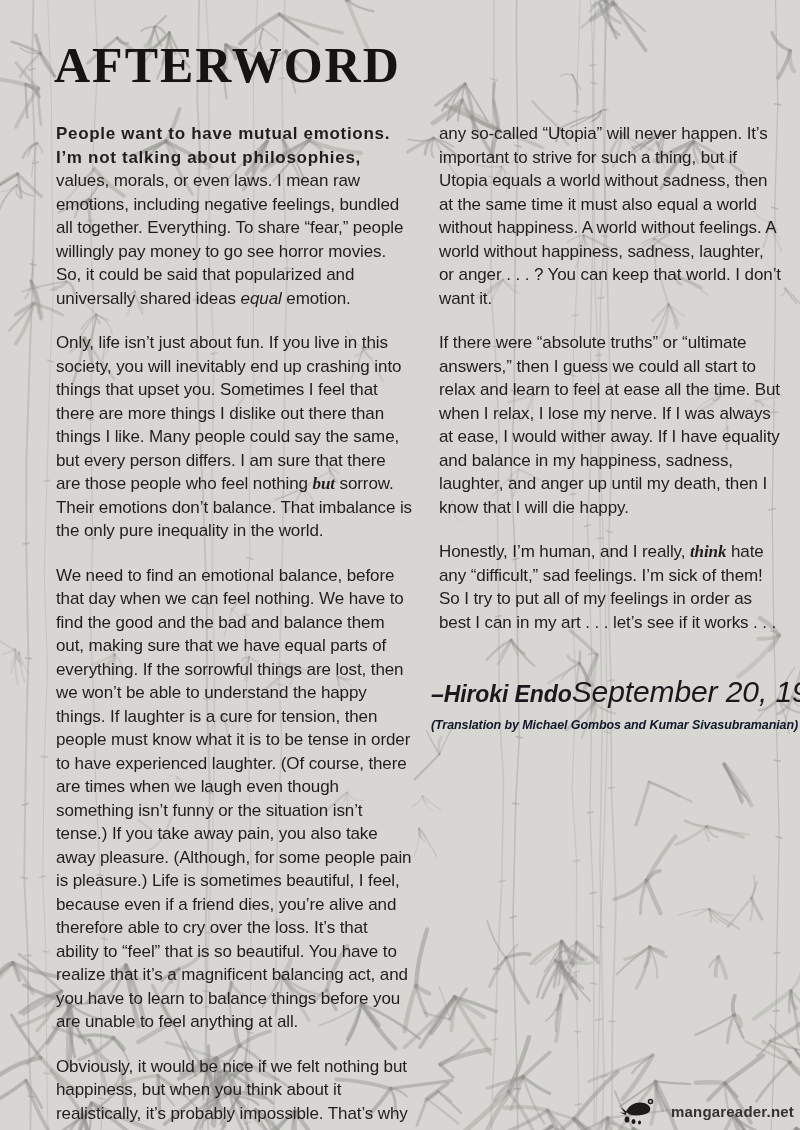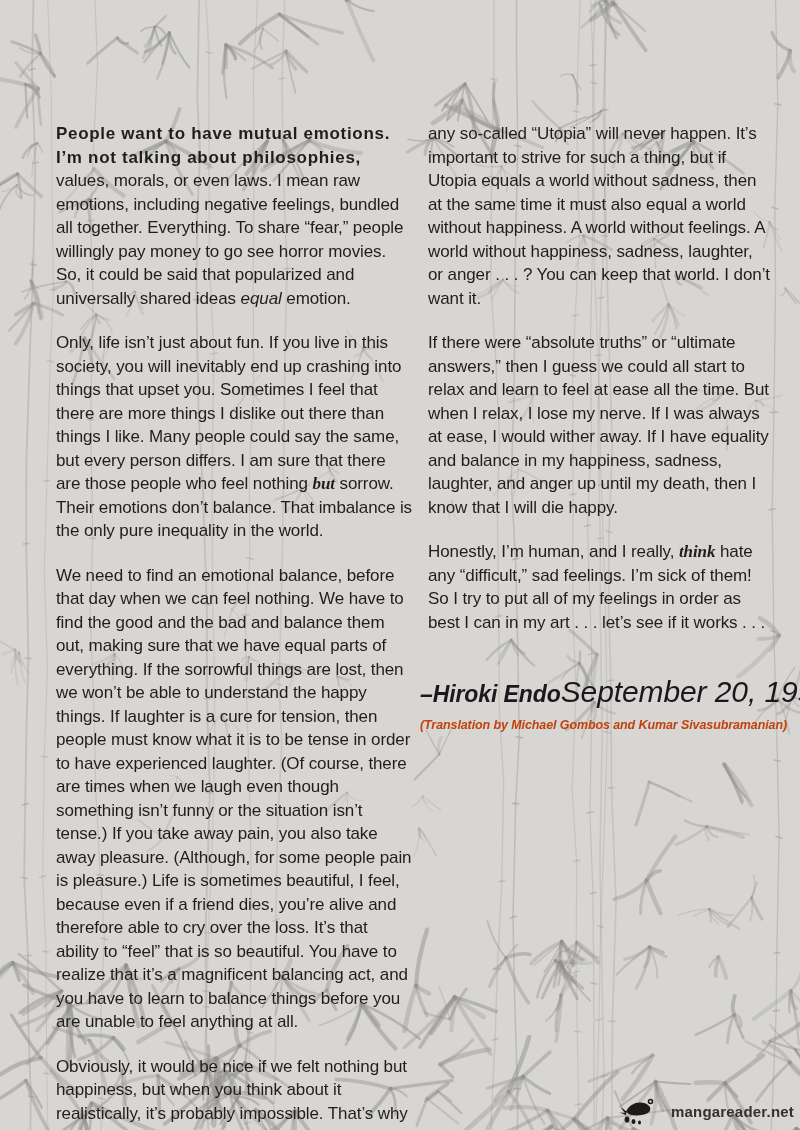--- a/index.html
+++ b/index.html
@@ -19,37 +19,37 @@
     font-weight:bold;font-size:50px;letter-spacing:2px;
     color:#161412;
   }
 
   .col{
     position:absolute;top:122px;
     color:#201e1b;font-size:17px;line-height:23.5px;
     letter-spacing:-0.1px;
   }
   .col-left{left:48px;width:366px;}
-  .col-right{left:420px;width:352px;}
+  .col-right{left:431px;width:352px;}
   .col p{margin:0 0 21px 8px;}
   .lead{font-weight:bold;letter-spacing:0.7px;}
   .it{font-style:italic;}
   .bit{font-style:italic;font-weight:bold;font-family:Liberation Serif, serif;}
 
   .sig{
     margin-top:46px;
     font-style:italic;color:#1a181c;
     white-space:nowrap;
   }
   .sig .author{font-weight:bold;font-size:23px;text-align:center;}
   .sig .date{font-weight:normal;font-size:30px;}
   .credit{
     margin-top:5px;
     font-size:12.5px;font-style:italic;font-weight:bold;
-    color:#c2410c;white-space:nowrap;
+    color:#0f172a;white-space:nowrap;
   }
 
   .watermark{
     position:absolute;right:6px;bottom:5px;z-index:2;
     display:flex;align-items:center;gap:14px;
   }
   .wm-text{
     font-weight:bold;font-size:15px;color:#34322e;letter-spacing:0.2px;
   }
 </style>
@@ -928,20 +928,21 @@
       <path d="M227.1 1071.6 Q206.1 1072.3 190.6 1071.2" stroke="#8f8e8a" stroke-width="2.0920686369761823" fill="none" opacity="0.34" stroke-linecap="round"></path>
       <path d="M227.1 1071.6 Q212.5 1100.7 200.2 1128.1" stroke="#8f8e8a" stroke-width="3.2198632284533235" fill="none" opacity="0.42" stroke-linecap="round"></path>
       <path d="M227.1 1071.6 Q249.5 1083.7 272.8 1103.1" stroke="#8f8e8a" stroke-width="2.9804117574356495" fill="none" opacity="0.49" stroke-linecap="round"></path>
       <path d="M255.6 1109.6 Q267.0 1118.0 272.0 1131.7" stroke="#8f8e8a" stroke-width="2.546209583099168" fill="none" opacity="0.40" stroke-linecap="round"></path>
       <path d="M255.6 1109.6 Q274.3 1122.7 283.4 1139.5" stroke="#8f8e8a" stroke-width="4.145129786315521" fill="none" opacity="0.45" stroke-linecap="round"></path>
       <path d="M255.6 1109.6 Q267.4 1135.2 281.2 1151.3" stroke="#8f8e8a" stroke-width="1.8367715535474651" fill="none" opacity="0.41" stroke-linecap="round"></path>
     </svg>
 
   <div class="content">
 
+    <h1 class="title">AFTERWORD</h1>
 
     <div class="col col-left">
       <p><span class="lead">People want to have mutual emotions. I’m not talking about philosophies,</span><span> values, morals, or even laws. I mean raw emotions, including negative feelings, bundled all together. Everything. To share “fear,” people willingly pay money to go see horror movies. So, it could be said that popularized and universally shared ideas </span><span class="it">equal</span><span> emotion.</span></p>
       <p><span>Only, life isn’t just about fun. If you live in this society, you will inevitably end up crashing into things that upset you. Sometimes I feel that there are more things I dislike out there than things I like. Many people could say the same, but every person differs. I am sure that there are those people who feel nothing </span><span class="bit">but</span><span> sorrow. Their emotions don’t balance. That imbalance is the only pure inequality in the world.</span></p>
       <p>We need to find an emotional balance, before that day when we can feel nothing. We have to find the good and the bad and balance them out, making sure that we have equal parts of everything. If the sorrowful things are lost, then we won’t be able to understand the happy things. If laughter is a cure for tension, then people must know what it is to be tense in order to have experienced laughter. (Of course, there are times when we laugh even though something isn’t funny or the situation isn’t tense.) If you take away pain, you also take away pleasure. (Although, for some people pain is pleasure.) Life is sometimes beautiful, I feel, because even if a friend dies, you’re alive and therefore able to cry over the loss. It’s that ability to “feel” that is so beautiful. You have to realize that it’s a magnificent balancing act, and you have to learn to balance things before you are unable to feel anything at all.</p>
       <p>Obviously, it would be nice if we felt nothing but happiness, but when you think about it realistically, it’s probably impossible. That’s why I think</p>
     </div>
 
     <div class="col col-right">
       <p>any so-called “Utopia” will never happen. It’s important to strive for such a thing, but if Utopia equals a world without sadness, then at the same time it must also equal a world without happiness. A world without feelings. A world without happiness, sadness, laughter, or anger . . . ? You can keep that world. I don’t want it.</p>

